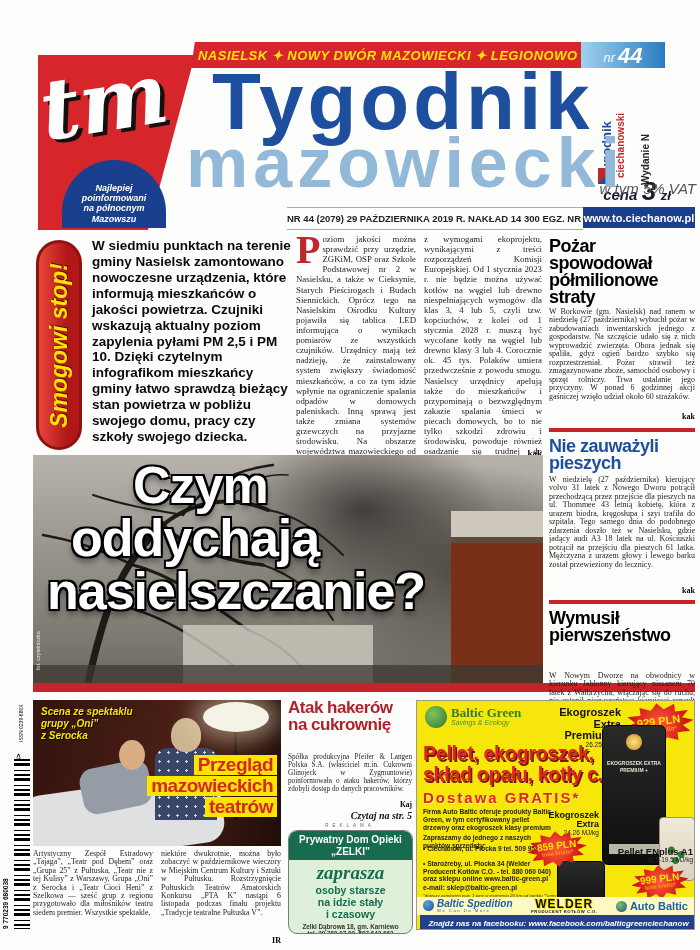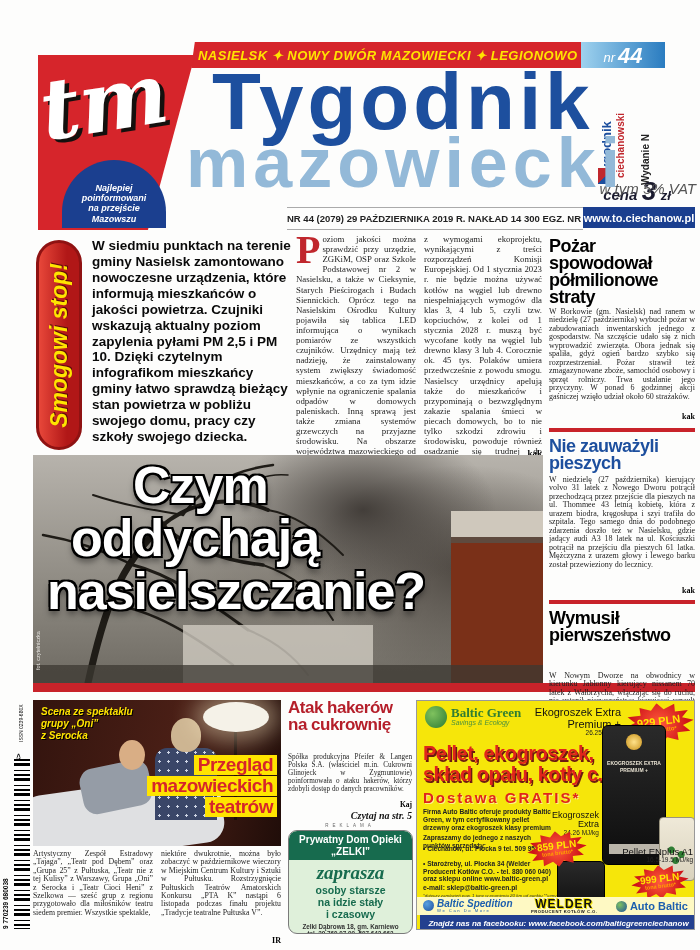--- a/index.html
+++ b/index.html
@@ -153,21 +153,21 @@
 
   
   .baltic{left:416px;top:700px;width:279px;height:230px;background:#f6e60a;border:1px solid #999;
      box-sizing:border-box;overflow:hidden;}
   .bg-logo{position:absolute;left:8px;top:5px;display:flex;align-items:flex-start;gap:4px;}
   .bg-circle{width:22px;height:22px;border-radius:50%;
      background:radial-gradient(circle at 35% 35%,#7fc25e,#2c7a33);}
   .bg-name{font-family:"Liberation Serif",serif;font-weight:bold;font-size:13px;color:#2f7d33;line-height:1;}
   .bg-sub{font-style:italic;font-size:7px;color:#4a8f3f;}
   .p1{position:absolute;left:112px;top:6px;width:92px;text-align:right;line-height:1.05;}
-  .pname{font-weight:400;font-size:11px;color:#111;}
+  .pname{font-weight:700;font-size:11px;color:#111;}
   .pcal{font-size:6.5px;color:#222;}
   .burst{position:absolute;display:flex;flex-direction:column;align-items:center;justify-content:center;
      background:radial-gradient(circle,#ff5a3c,#cf1418 70%);transform:rotate(-7deg);
      clip-path:polygon(100% 50%,83.8% 59.1%,93.3% 75%,74.7% 74.7%,75% 93.3%,59.1% 83.8%,50% 100%,40.9% 83.8%,25% 93.3%,25.3% 74.7%,6.7% 75%,16.2% 59.1%,0 50%,16.2% 40.9%,6.7% 25%,25.3% 25.3%,25% 6.7%,40.9% 16.2%,50% 0,59.1% 16.2%,75% 6.7%,74.7% 25.3%,93.3% 25%,83.8% 40.9%);}
   .burst .pr{color:#ffe600;font-weight:900;line-height:1;}
   .burst .su{color:#ffa200;font-weight:bold;line-height:1;}
   .b1{left:207px;top:2px;width:70px;height:42px;}  .b1 .pr{font-size:11px;} .b1 .su{font-size:6px;}
   .b2{left:110px;top:130px;width:60px;height:36px;} .b2 .pr{font-size:10px;} .b2 .su{font-size:5.5px;}
   .b3{left:214px;top:164px;width:58px;height:34px;} .b3 .pr{font-size:10px;} .b3 .su{font-size:5.5px;}
   .bal-h{position:absolute;left:6px;color:#e0251b;font-weight:900;font-size:20px;line-height:1;
@@ -231,21 +231,21 @@
 <div class="abs issue-badge">
   <span class="nr">nr</span>
   <span class="num">44</span>
 </div>
 
 <div class="abs logo-block"></div>
 <div class="abs logo-tm">tm</div>
 <div class="abs tagline-dome">
   <span>Najlepiej</span>
   <span>poinformowani</span>
-  <span>na przejście</span>
+  <span>na północnym</span>
   <span>Mazowszu</span>
 </div>
 
 <div class="abs mast2">mazowiecki</div>
 <div class="abs mast1">Tygodnik</div>
 
 <div class="abs vtext side-logo">
   <span class="t1">Tygodnik</span>
   <span class="t2">ciechanowski</span>
 </div>

